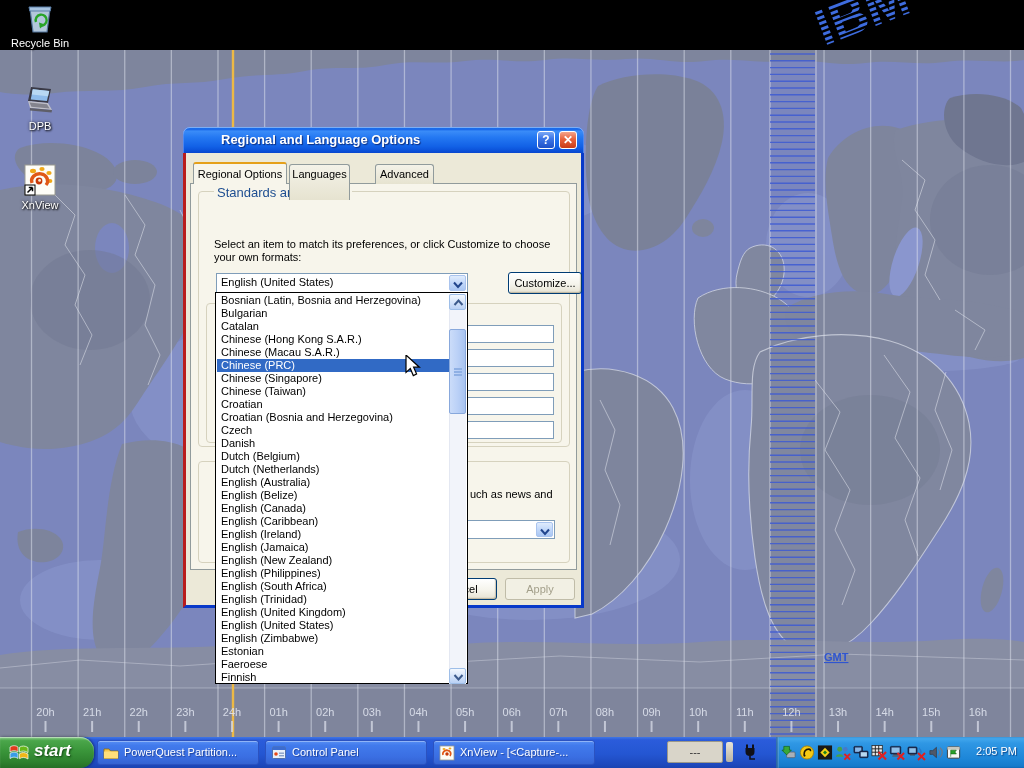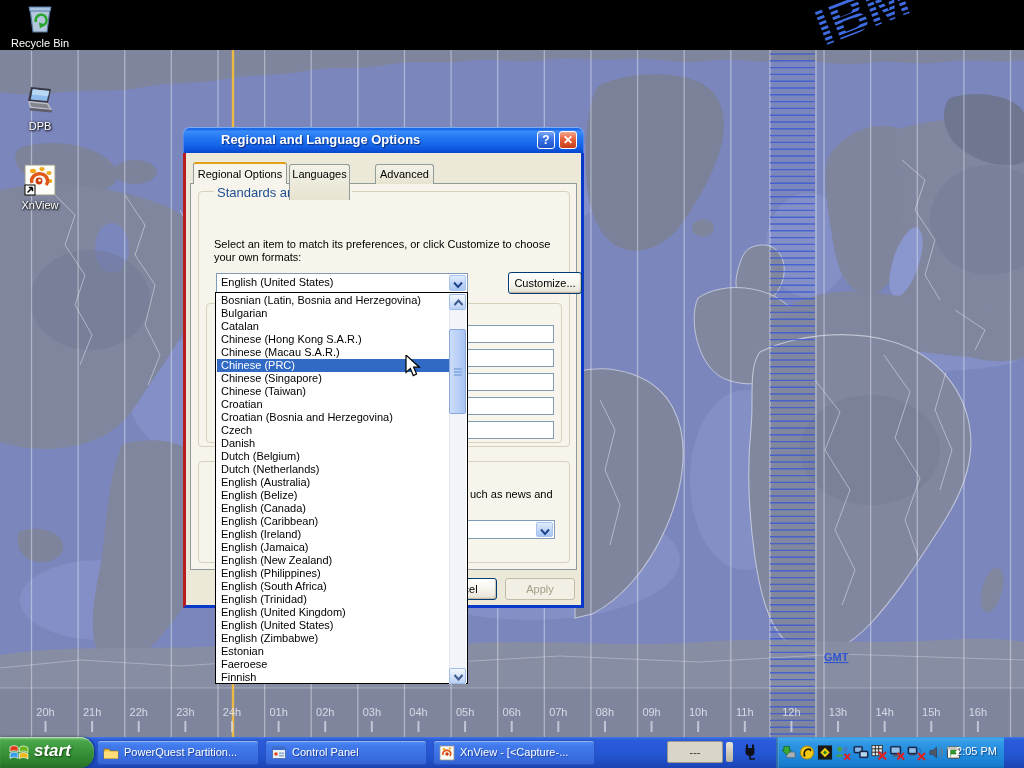--- a/index.html
+++ b/index.html
@@ -60,21 +60,21 @@
 #startbtn .txt { position:absolute; left:34px; top:4px; font-size:17px; font-weight:bold; font-style:italic; color:#fff; text-shadow:1px 1px 2px rgba(0,40,0,.7); }
 #startbtn svg { position:absolute; left:8px; top:5px; }
 .taskbtn { position:absolute; top:3px; width:162px; height:25px; border-radius:3px; border:1px solid #2B52C0;
   background:linear-gradient(180deg,#568EF4 0%,#417AEC 20%,#3A6EE2 70%,#3463D2 100%);
   box-shadow:inset 0 1px 0 rgba(255,255,255,.35); }
 .taskbtn .ic { position:absolute; left:5px; top:4px; width:16px; height:16px; }
 .taskbtn .txt { position:absolute; left:26px; top:5px; font-size:11px; color:#fff; white-space:nowrap; overflow:hidden; max-width:130px; text-shadow:1px 1px 1px rgba(0,20,80,.5); }
 #deskband { position:absolute; left:667px; top:4px; width:56px; height:22px; background:#D9D5C9; border:1px solid #9B988A; border-radius:2px; font-size:11px; color:#333; text-align:center; line-height:20px; }
 #db-handle { position:absolute; left:726px; top:5px; width:7px; height:20px; background:linear-gradient(180deg,#E8E4D8,#B8B4A4); border-radius:2px; }
 #plug { position:absolute; left:742px; top:6px; }
-#tray { position:absolute; left:776px; top:0; width:228px; height:31px;
+#tray { position:absolute; left:776px; top:0; width:248px; height:31px;
   background:linear-gradient(180deg,#48ACF0 0%,#2F97E4 20%,#1D86D8 70%,#1578C8 100%);
   box-shadow:inset 2px 0 2px rgba(0,30,90,.45), inset 3px 0 0 rgba(170,220,250,.35); }
 #tray-icons { position:absolute; left:5px; top:7px; display:flex; gap:2px; }
 #tray-icons svg { display:block; }
 #clock { position:absolute; right:7px; top:8px; font-size:11px; color:#fff; text-shadow:1px 1px 1px rgba(0,30,90,.6); }
 
 #cursor { position:absolute; left:405px; top:355px; z-index:99; }
 </style>
 </head>
 <body>

